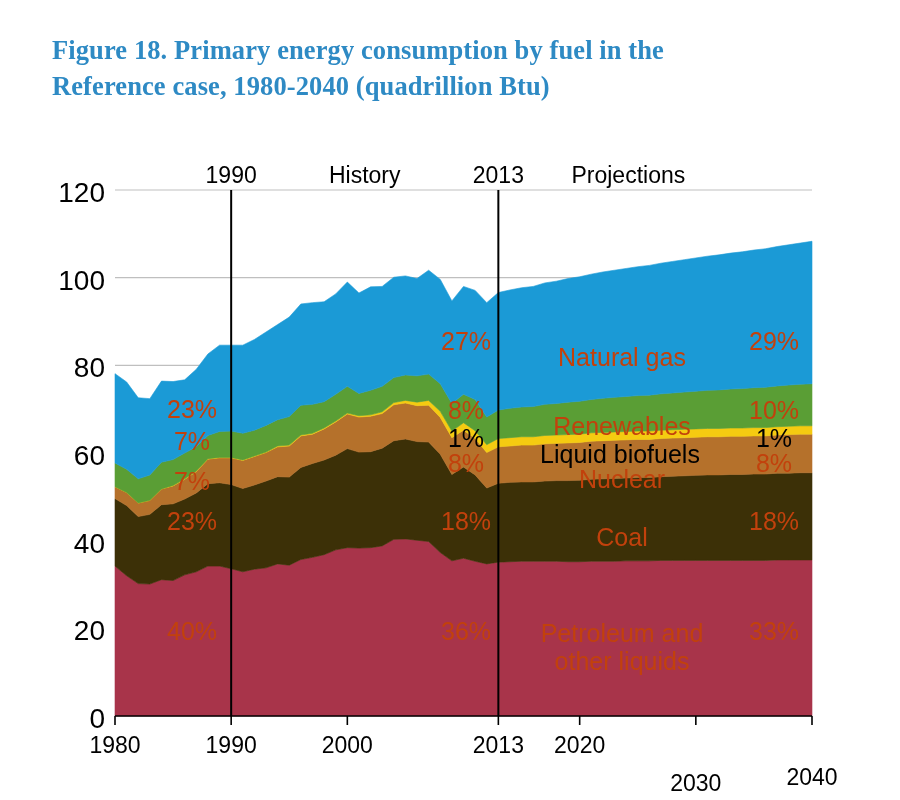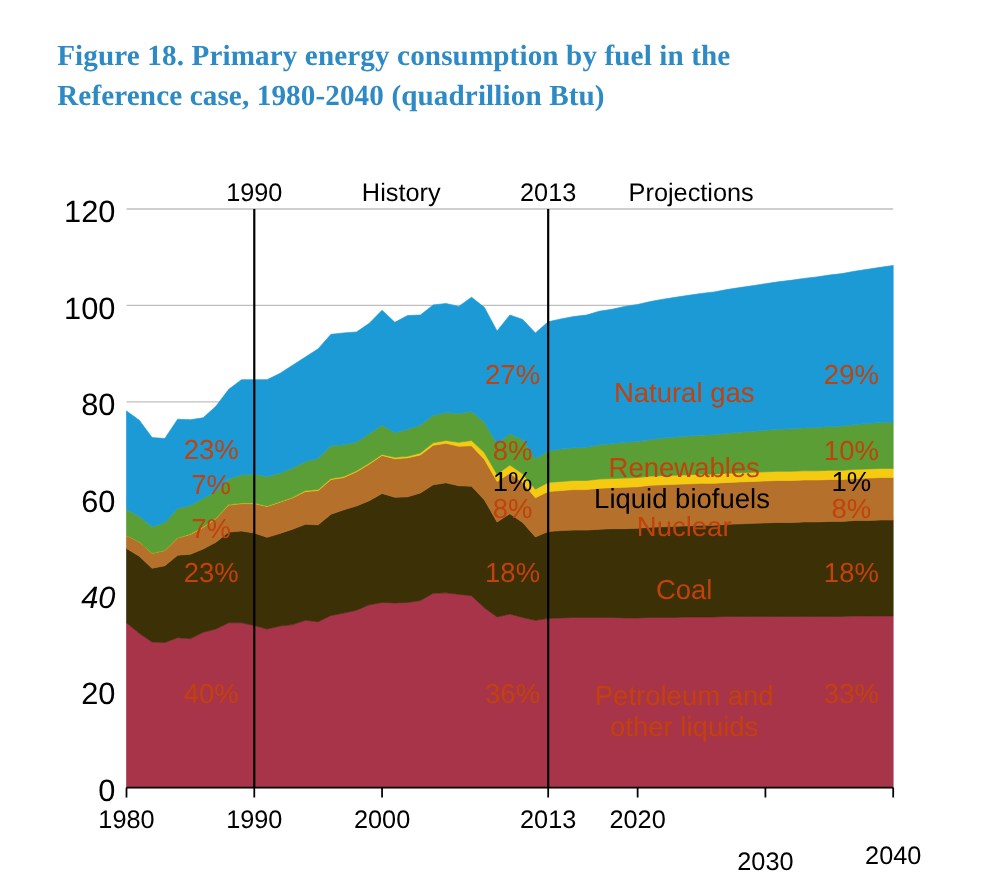--- a/index.html
+++ b/index.html
@@ -122,21 +122,21 @@
         <line x1="498.35" x2="498.35" y1="716" y2="725" stroke="#000" stroke-width="1.6"></line>
         <line x1="579.6666666666666" x2="579.6666666666666" y1="716" y2="725" stroke="#000" stroke-width="1.6"></line>
         <line x1="695.8333333333334" x2="695.8333333333334" y1="716" y2="725" stroke="#000" stroke-width="1.6"></line>
         <line x1="812" x2="812" y1="716" y2="725" stroke="#000" stroke-width="1.6"></line>
         <line x1="231.16666666666666" x2="231.16666666666666" y1="190" y2="716" stroke="#000" stroke-width="2"></line>
         <line x1="498.35" x2="498.35" y1="190" y2="716" stroke="#000" stroke-width="2"></line>
       </svg>
     <div id="overlay-labels">
         <div class="ytick" style="left: 43px; top: 716px;">0</div>
         <div class="ytick" style="left: 43px; top: 628.333px;">20</div>
-        <div class="ytick" style="left: 43px; top: 540.667px; font-style: italic;">40</div>
+        <div class="ytick" style="left: 43px; top: 540.667px;">40</div>
         <div class="ytick" style="left: 43px; top: 453px;">60</div>
         <div class="ytick" style="left: 43px; top: 365.333px;">80</div>
         <div class="ytick" style="left: 43px; top: 277.667px;">100</div>
         <div class="ytick" style="left: 43px; top: 190px;">120</div>
         <div class="xtick" style="left: 115px; top: 732px;">1980</div>
         <div class="xtick" style="left: 231.167px; top: 732px;">1990</div>
         <div class="xtick" style="left: 347.333px; top: 732px;">2000</div>
         <div class="xtick" style="left: 498.35px; top: 732px;">2013</div>
         <div class="xtick" style="left: 579.667px; top: 732px;">2020</div>
         <div class="xtick" style="left: 695.833px; top: 770px;">2030</div>

